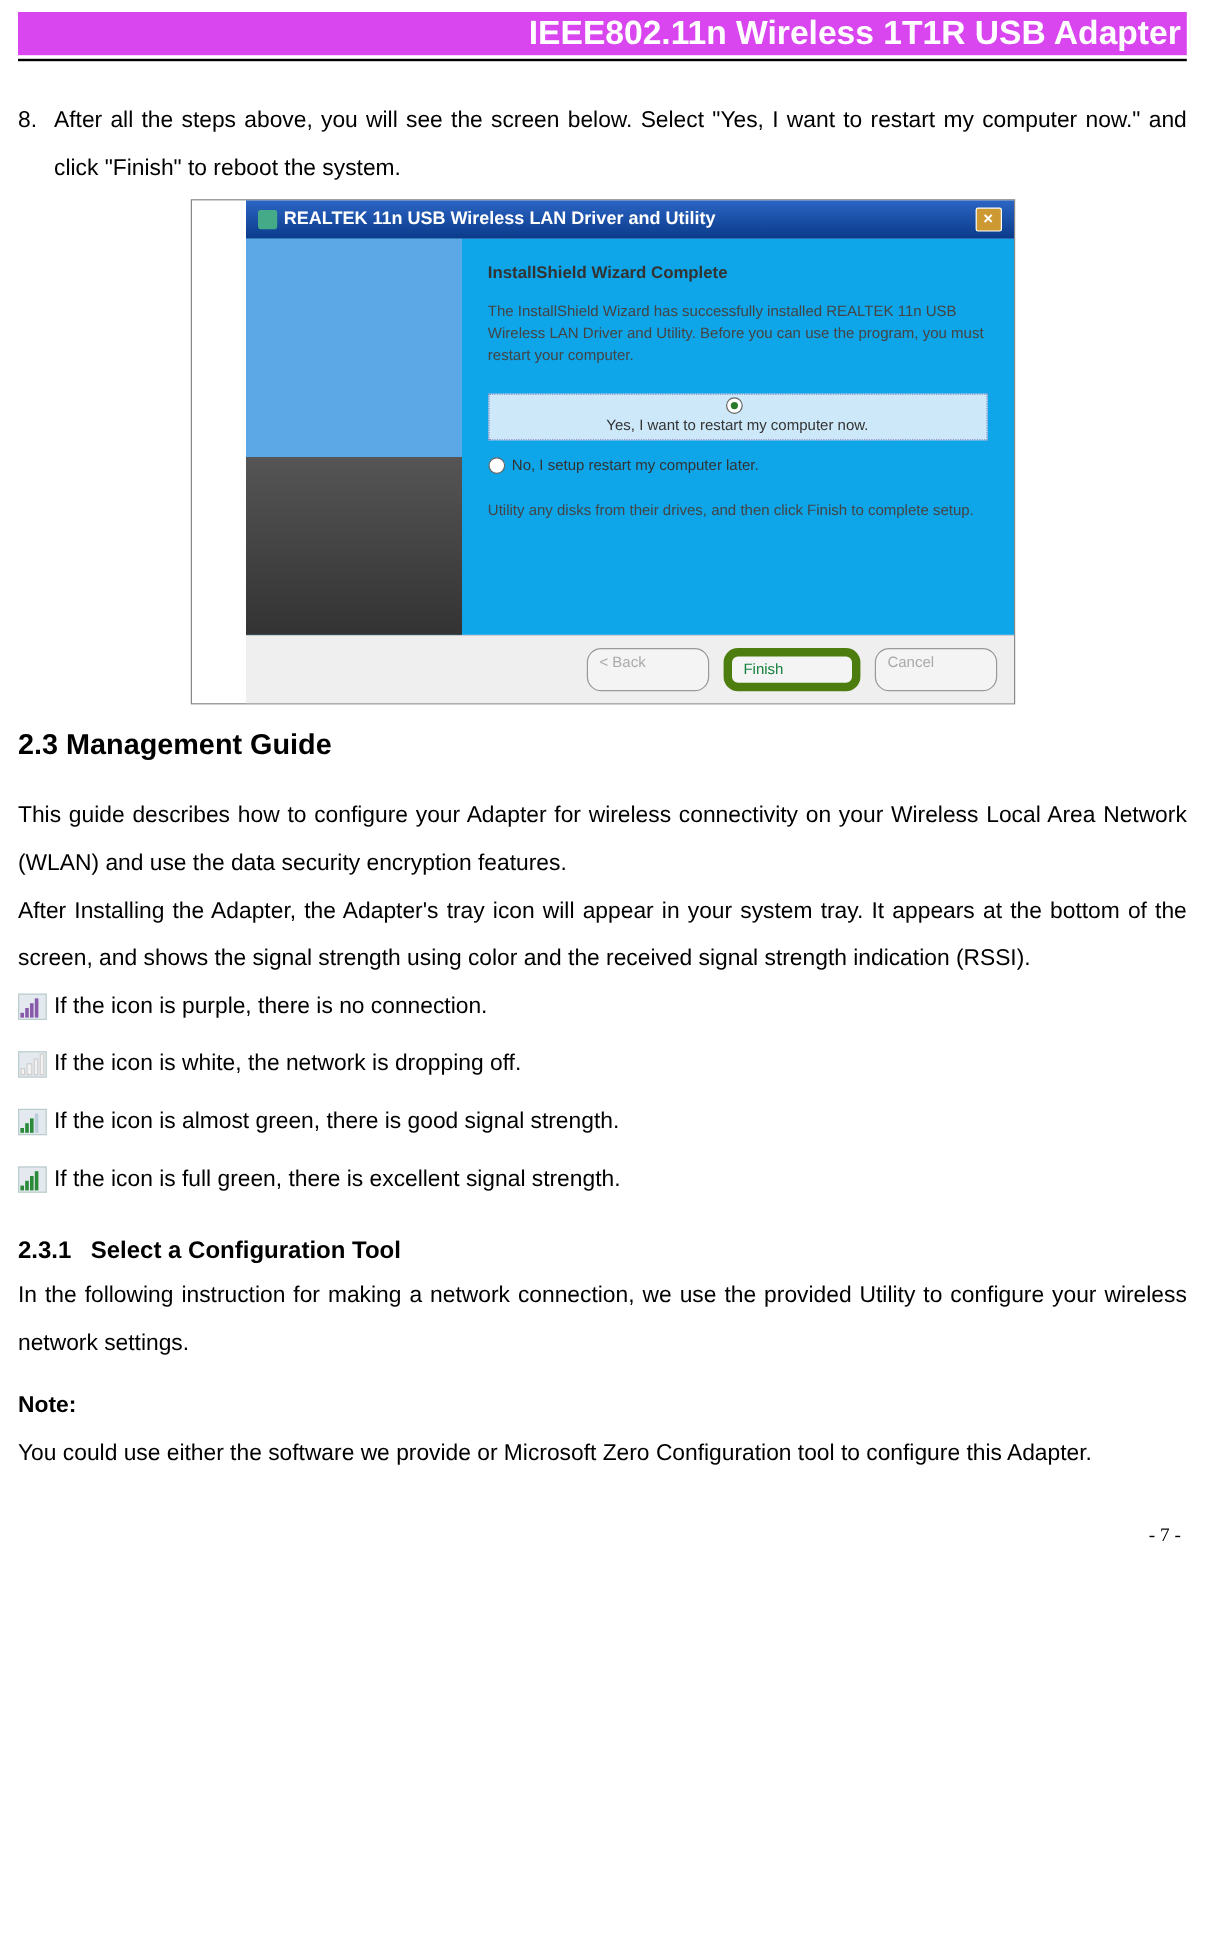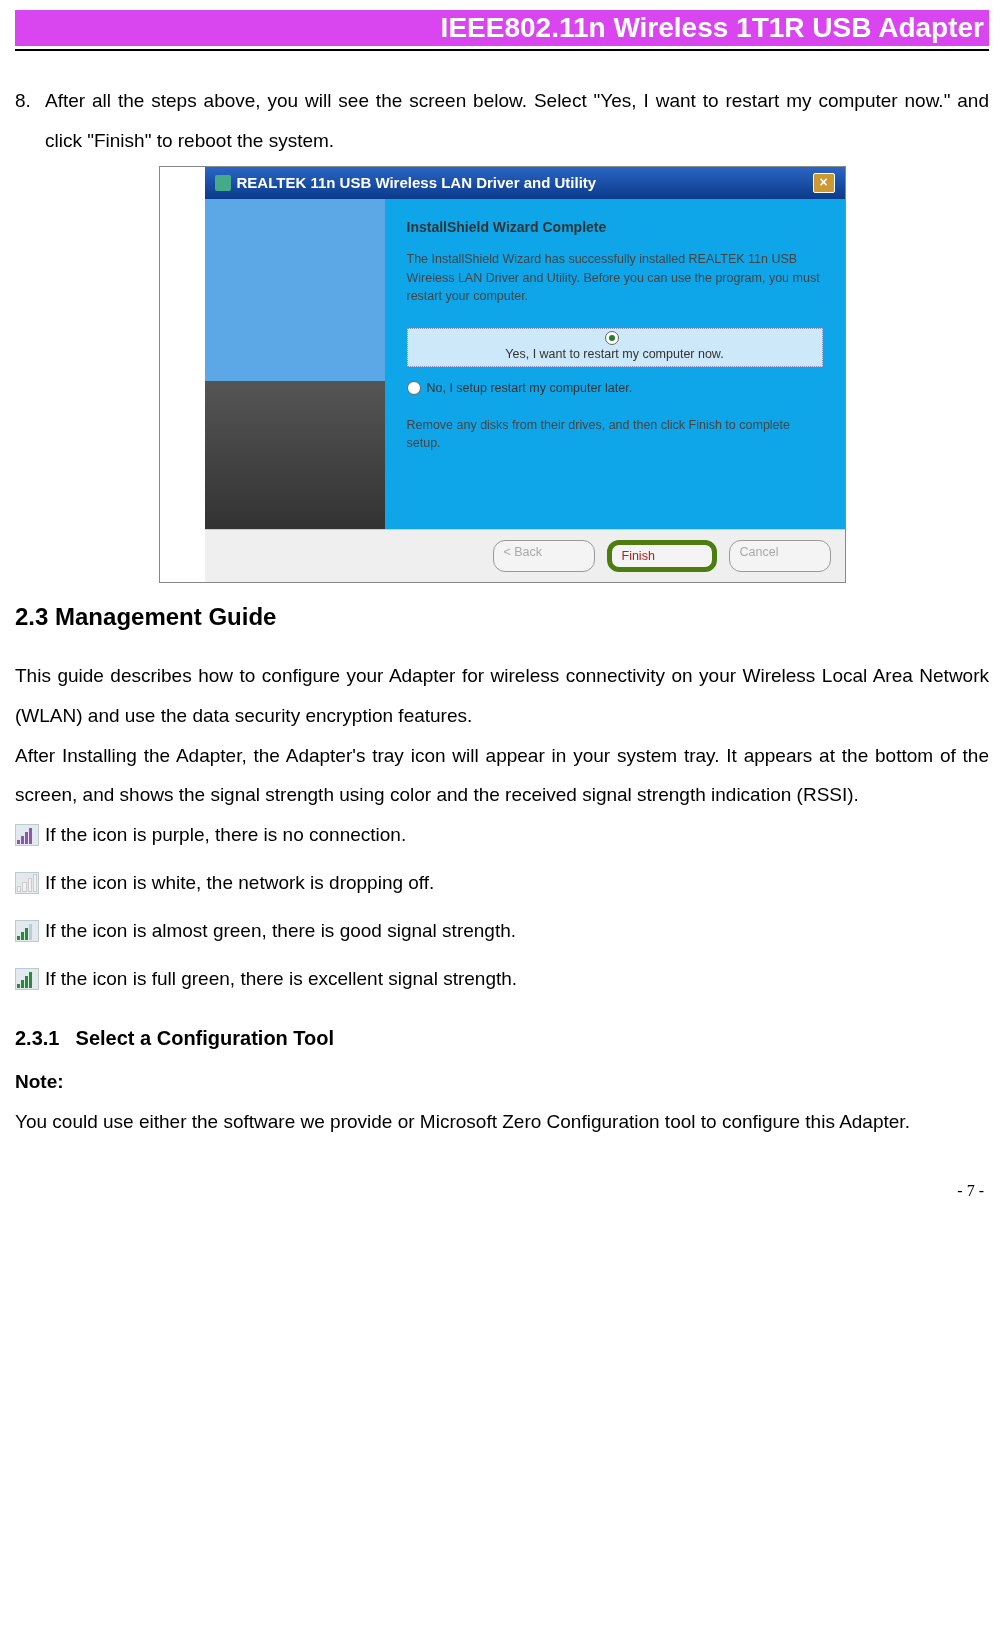--- a/index.html
+++ b/index.html
@@ -124,21 +124,21 @@
     .ibtn {
       min-width:80px;
       padding:4px 10px;
       background:#f4f4f4;
       border:1px solid #999;
       border-radius:12px;
       font-size:12.5px;
       color:#666;
       text-align:left;
     }
-    .ibtn.primary{color:#b91c1c;border:5px solid #4d7c0f;}
+    .ibtn.primary{color:#15803d;border:7px solid #4d7c0f;}
     .ibtn.disabled{color:#aaa;}
     h2.section {
       font-size: 24px;
       font-weight: bold;
       margin: 20px 0 25px 0;
     }
     .icon-indicator {
       display:flex;
       align-items:center;
       gap:5px;
@@ -206,21 +206,21 @@
         <div class="radio-row sel">
           <div class="radio-dot sel">
               <div class="inner"></div>
             </div>
           <span>Yes, I want to restart my computer now.</span>
         </div>
         <div class="radio-row">
           <div class="radio-dot"></div>
           <span>No, I setup restart my computer later.</span>
         </div>
-        <div class="installer-para" style="margin-top:18px;">Remove any disks from their drives, and then click Finish to complete setup.</div>
+        <div class="installer-para" style="margin-top:18px;">Utility any disks from their drives, and then click Finish to complete setup.</div>
       </div>
     </div>
     <div class="installer-footer">
       <div class="ibtn disabled">&lt; Back</div>
       <div class="ibtn primary">Finish</div>
       <div class="ibtn disabled">Cancel</div>
     </div>
   </div>
 
   <h2 class="section">2.3 Management Guide</h2>
@@ -262,17 +262,18 @@
         <span class="b3"></span>
         <span class="b4"></span>
       </span>
     <span>If the icon is full green, there is excellent signal strength.</span>
   </div>
 
   <h3 class="sub">
     <span class="sub-num">2.3.1</span>
     <span>Select a Configuration Tool</span>
   </h3>
+  <div class="body-text">In the following instruction for making a network connection, we use the provided Utility to configure your wireless network settings.</div>
   <div class="body-text note-label">Note:</div>
   <div class="body-text">You could use either the software we provide or Microsoft Zero Configuration tool to configure this Adapter.</div>
 
   <div class="page-num">- 7 -</div>
 </div>
 
 </body></html>

